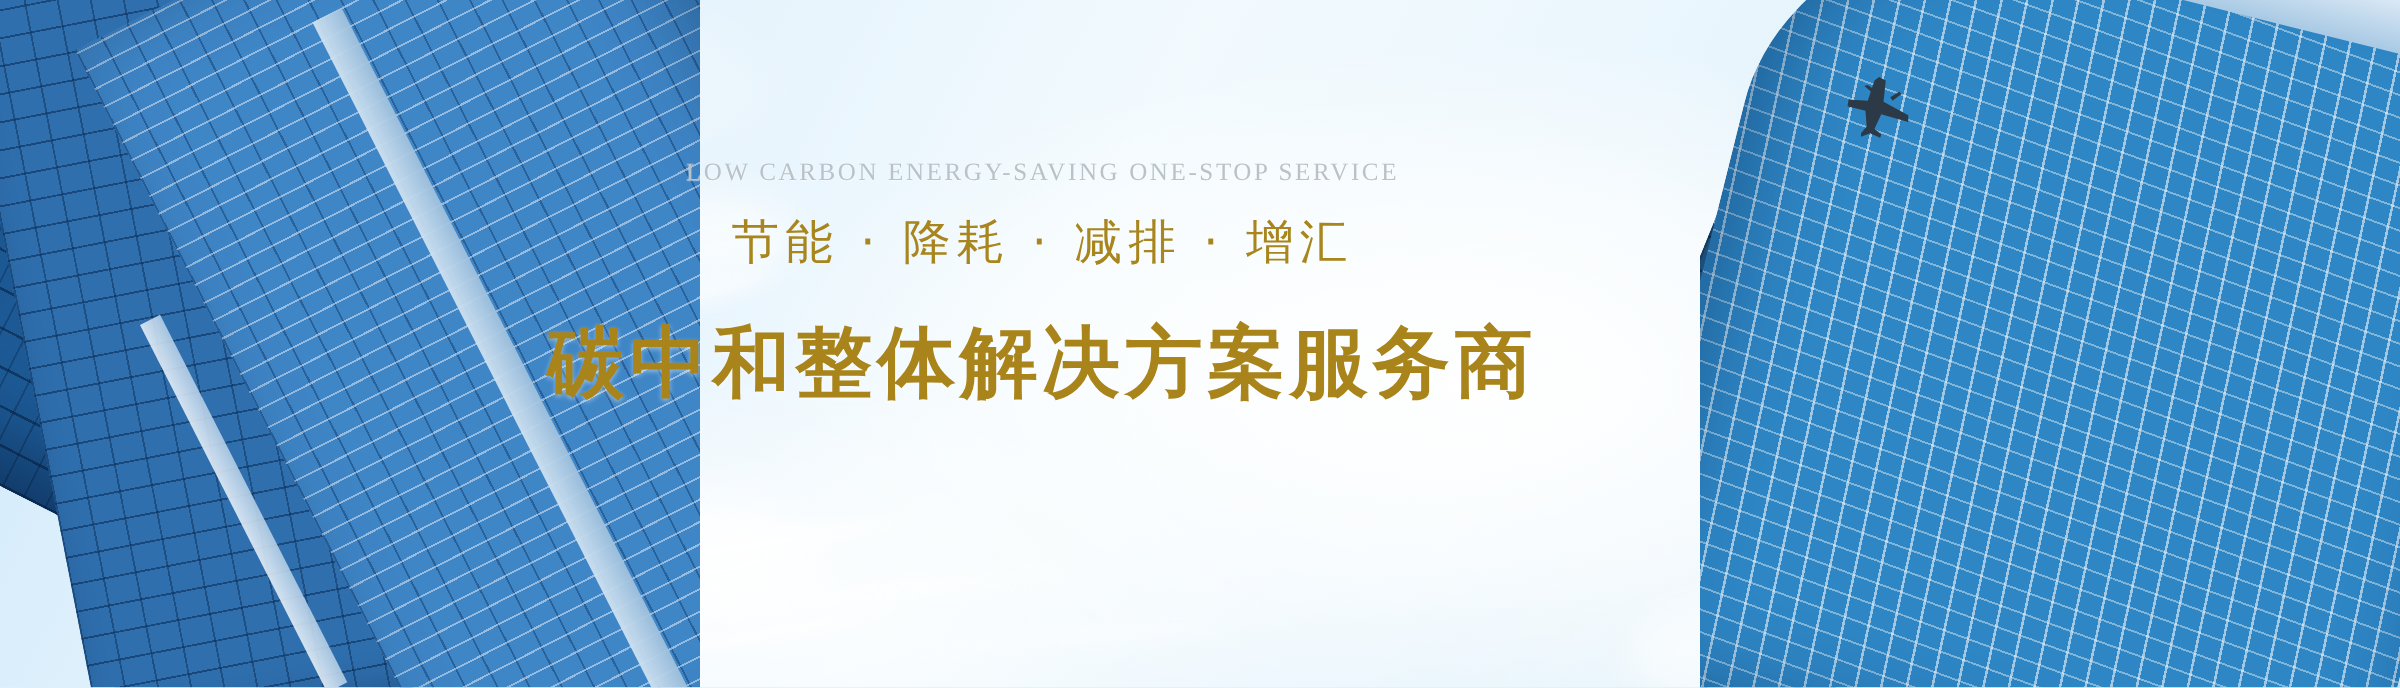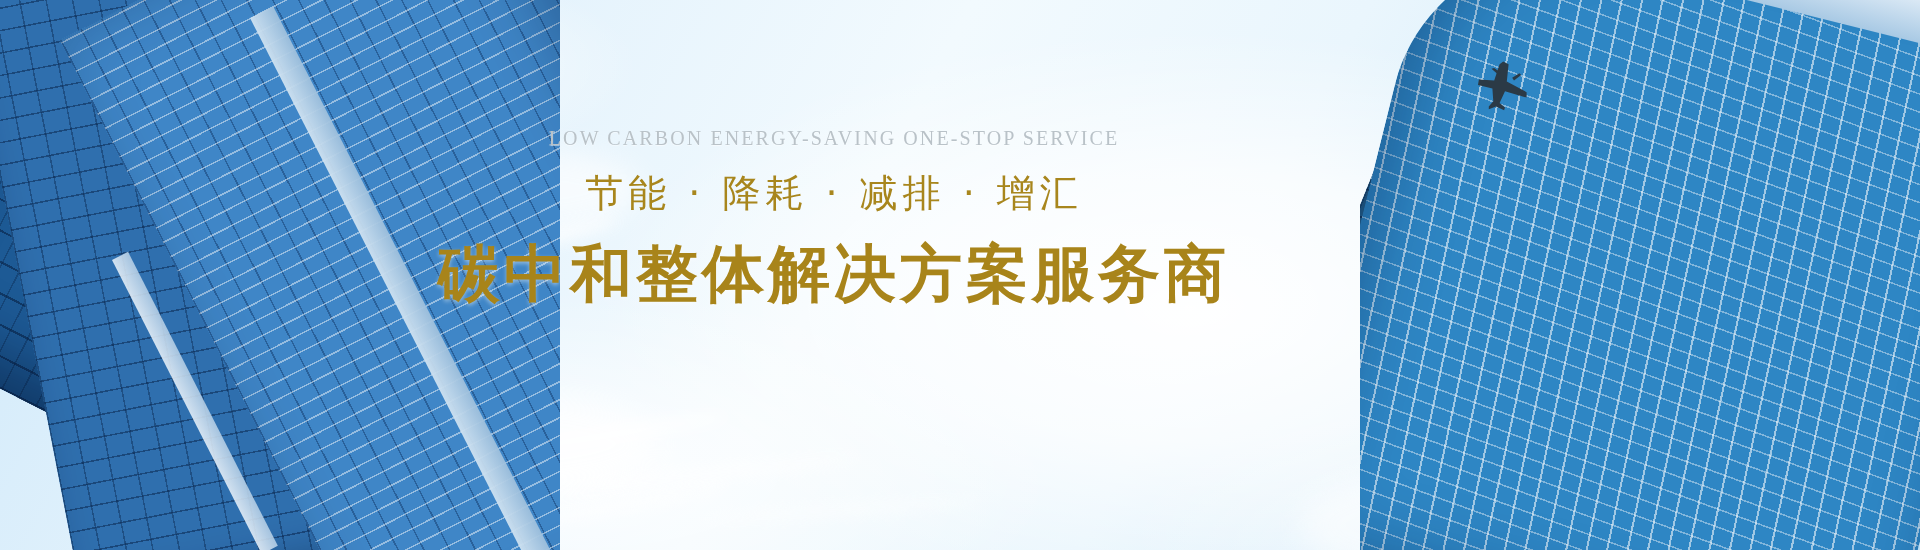--- a/index.html
+++ b/index.html
@@ -110,21 +110,21 @@
     font-size:20px;letter-spacing:2.1px;color:#b9c2c8;
     white-space:nowrap;line-height:1;margin:0 0 26px 0;
     text-shadow:0 1px 1px rgba(255,255,255,.6);}
   .sub{
     font-family:"DejaVu Sans","Liberation Sans",sans-serif;
     font-size:38px;color:#a8861d;letter-spacing:5px;
     white-space:nowrap;line-height:1;margin:0 0 30px 0;}
   .headline{
     font-family:"DejaVu Sans","Liberation Sans",sans-serif;
     font-weight:bold;font-size:62px;color:#a8841a;letter-spacing:4px;
-    white-space:nowrap;line-height:1;margin:1px;
+    white-space:nowrap;line-height:1;margin:17px;
     text-shadow:0 2px 4px rgba(255,255,255,.45);text-align:right;}
 </style>
 </head>
 <body>
 
 <div class="banner">
 
   <div class="sky-haze"></div>
   <div class="cloud" style="left:60px;top:-30px;width:300px;height:120px;"></div>
   <div class="cloud" style="left:430px;top:150px;width:210px;height:80px;opacity:.75;"></div>

